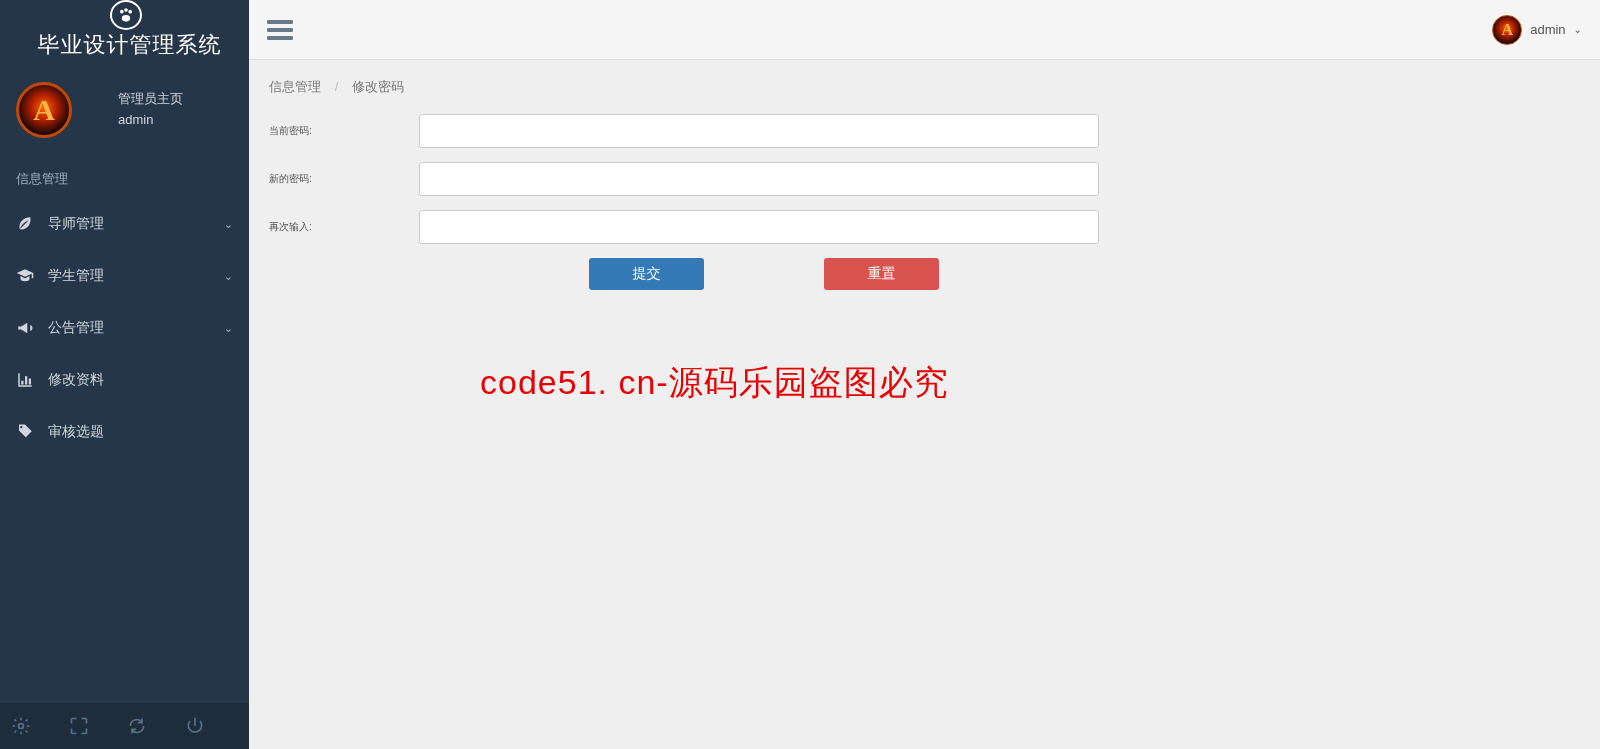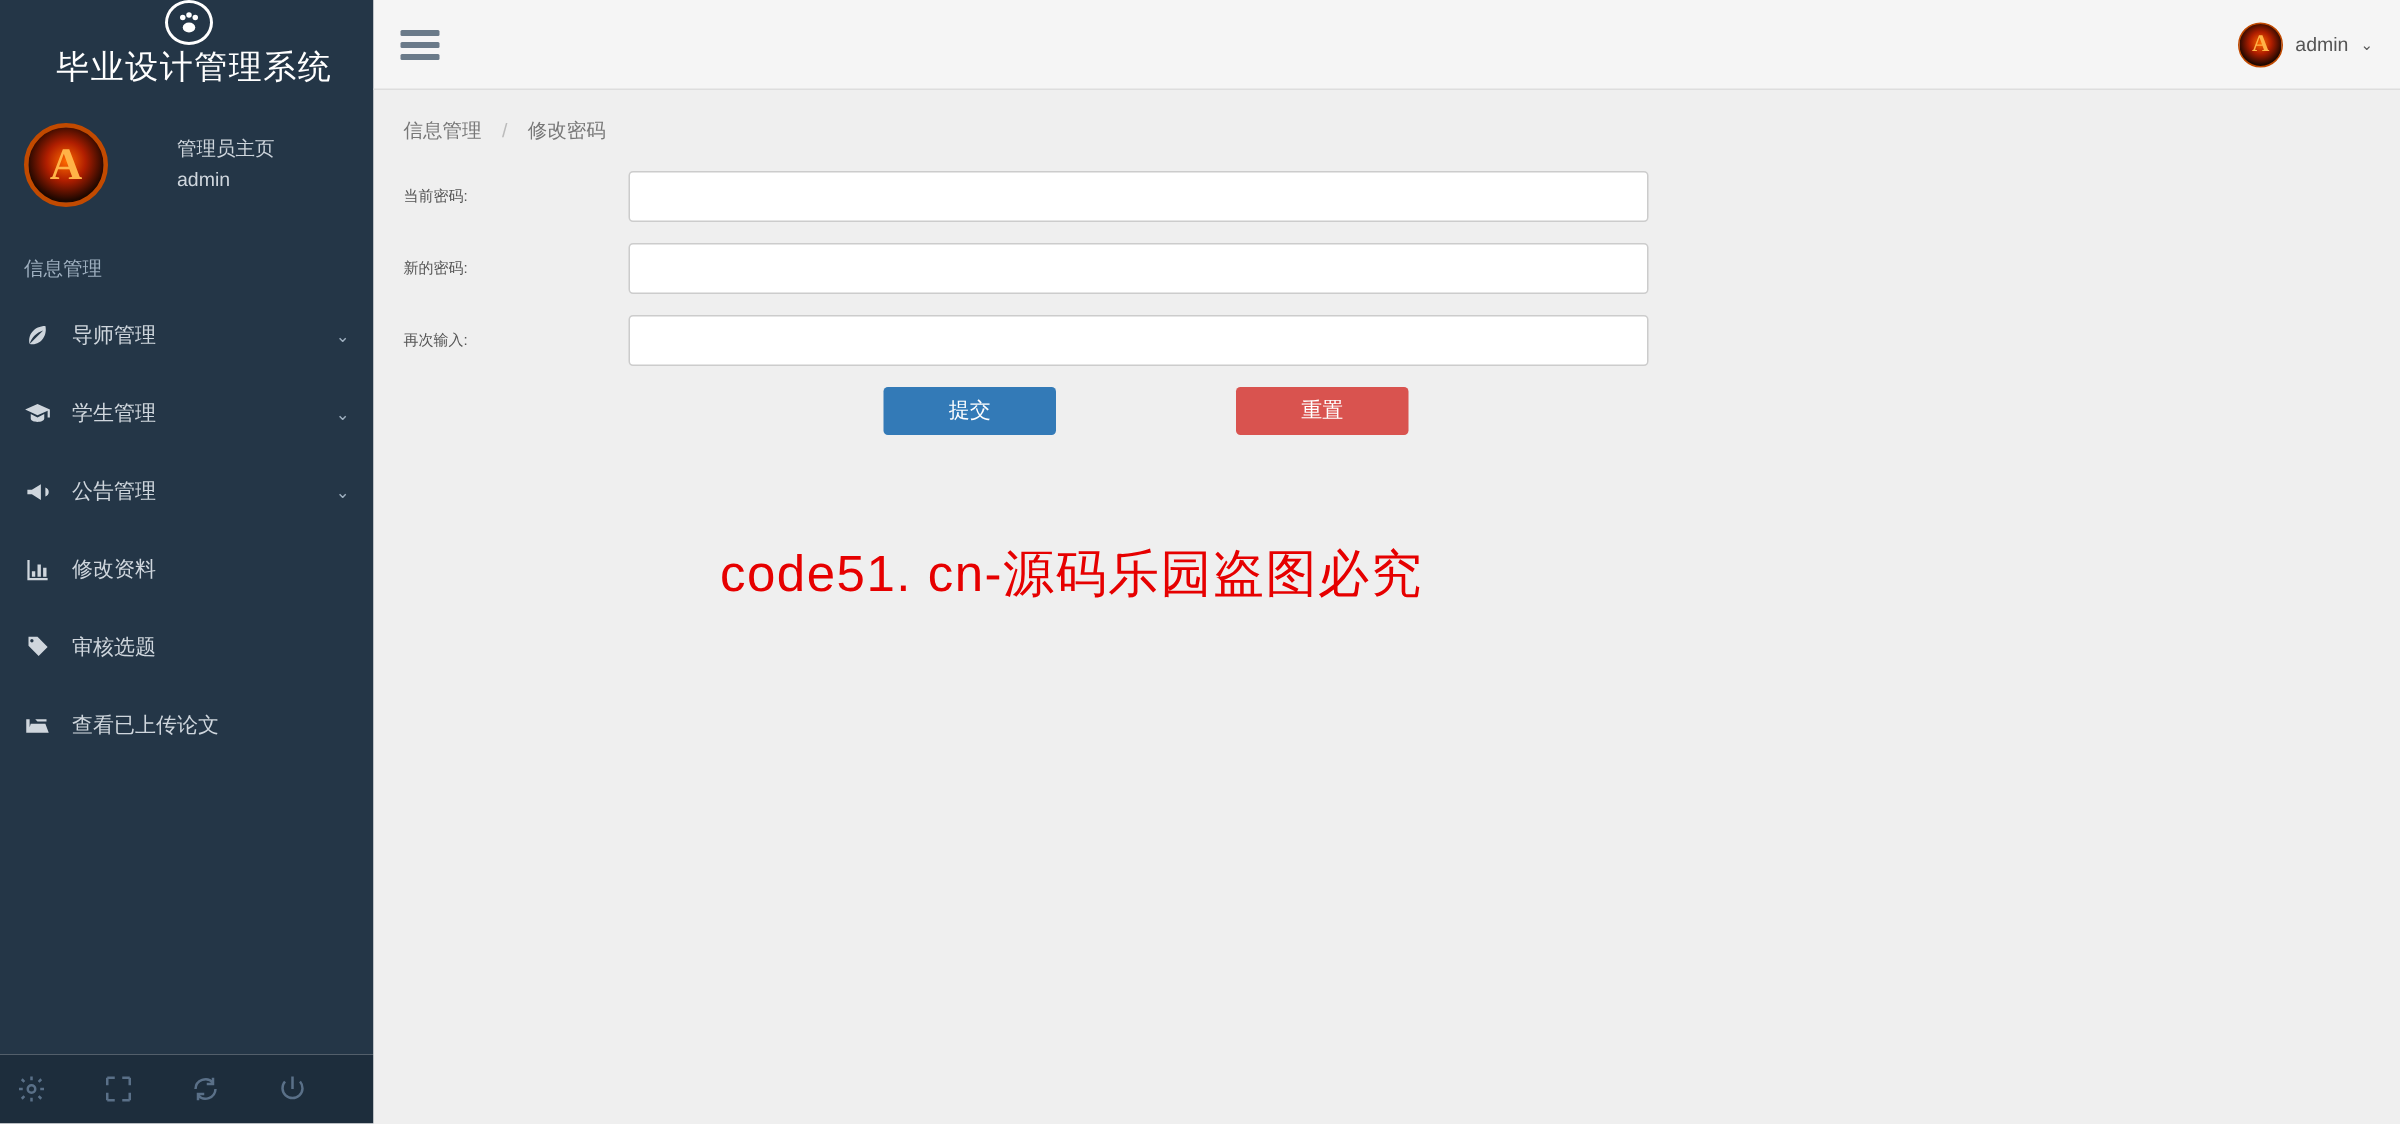--- a/index.html
+++ b/index.html
@@ -132,28 +132,20 @@
 
   <div class="nav-item">
     <span class="icon">
         <svg viewBox="0 0 24 24">
           <path d="M21 11l-9-9H4v8l9 9 8-8zM7 7a1.5 1.5 0 110-3 1.5 1.5 0 010 3z"></path>
         </svg>
       </span>
     <span class="label">审核选题</span>
   </div>
 
-  <div class="nav-item">
-    <span class="icon">
-        <svg viewBox="0 0 24 24">
-          <path d="M2 6v12h20l-3-8H6l-1 3V6h5l2 2h8V6H2z"></path>
-        </svg>
-      </span>
-    <span class="label">查看已上传论文</span>
-  </div>
 
 </div>
 
 <div class="footer">
   <div class="ficon">
       <svg viewBox="0 0 24 24">
         <circle cx="12" cy="12" r="3"></circle>
         <path d="M12 2v3M12 19v3M4.2 4.2l2.1 2.1M17.7 17.7l2.1 2.1M2 12h3M19 12h3M4.2 19.8l2.1-2.1M17.7 6.3l2.1-2.1"></path>
       </svg>
     </div>

